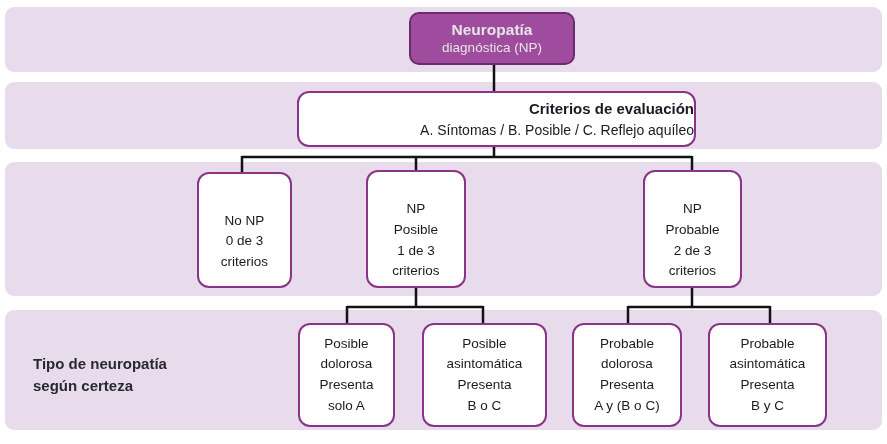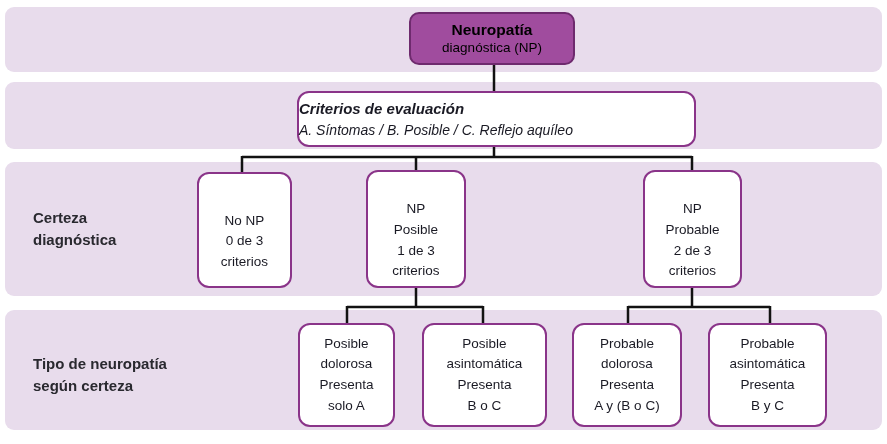--- a/index.html
+++ b/index.html
@@ -53,36 +53,35 @@
     font-size: 13.5px;
     line-height: 1.52;
   }
   .node .lines { white-space: pre-line; }
 
   #node-root {
     left: 409px; top: 12px; width: 166px; height: 53px;
     background: var(--node-fill, #a04c9e);
     border: 2.5px solid var(--node-border, #6e2a6e);
     border-radius: 10px;
-    color: #000000;
+    color: #e5e5e5;
     flex-direction: column;
     align-items: center;
     justify-content: center;
     line-height: 1.25;
   }
   #node-root .root-line1 { font-weight: bold; font-size: 15.5px; }
   #node-root .root-line2 { font-size: 13.5px; }
 
   #node-criteria {
     left: 297px; top: 91px; width: 399px; height: 56px;
     flex-direction: column;
-    align-items: flex-start;
+    align-items: flex-end;
     justify-content: center;
     line-height: 1.3;
-    font-style: italic;
   }
   #node-criteria .crit-title { font-weight: bold; font-size: 15px; }
   #node-criteria .crit-sub   { font-size: 14px; margin-top: 2px; }
 
   .node.certainty { align-items: center; padding-top: 23px; }
   #node-no-np       { left: 197px; top: 172px; width: 95px;  height: 116px; }
   #node-np-posible  { left: 366px; top: 170px; width: 100px; height: 118px; }
   #node-np-probable { left: 643px; top: 170px; width: 99px;  height: 118px; }
 
   .node.type { align-items: center; }
@@ -114,22 +113,20 @@
   <div class="band" id="band-3"></div>
   <div class="band" id="band-4"></div>
 
   <svg id="connectors" viewBox="0 0 887 444" xmlns="http://www.w3.org/2000/svg" aria-hidden="true">
     <path d="M494 62 L494 95"></path>
     <path d="M494 145 L494 157 M242 157 L692 157 M242 156 L242 175 M416 156 L416 175 M692 156 L692 175"></path>
     <path d="M416 286 L416 307 M347 307 L483 307 M347 306 L347 326 M483 306 L483 326"></path>
     <path d="M692 286 L692 307 M628 307 L770 307 M628 306 L628 326 M770 306 L770 326"></path>
   </svg>
 
-  <div class="row-label" id="row-label-certeza">Certeza
-diagnóstica</div>
   <div class="row-label" id="row-label-tipo">Tipo de neuropatía
 según certeza</div>
 
   <div class="node" id="node-root">
     <span class="root-line1">Neuropatía</span>
     <span class="root-line2">diagnóstica (NP)</span>
   </div>
 
   <div class="node" id="node-criteria">
     <div class="crit-title">Criterios de evaluación</div>

